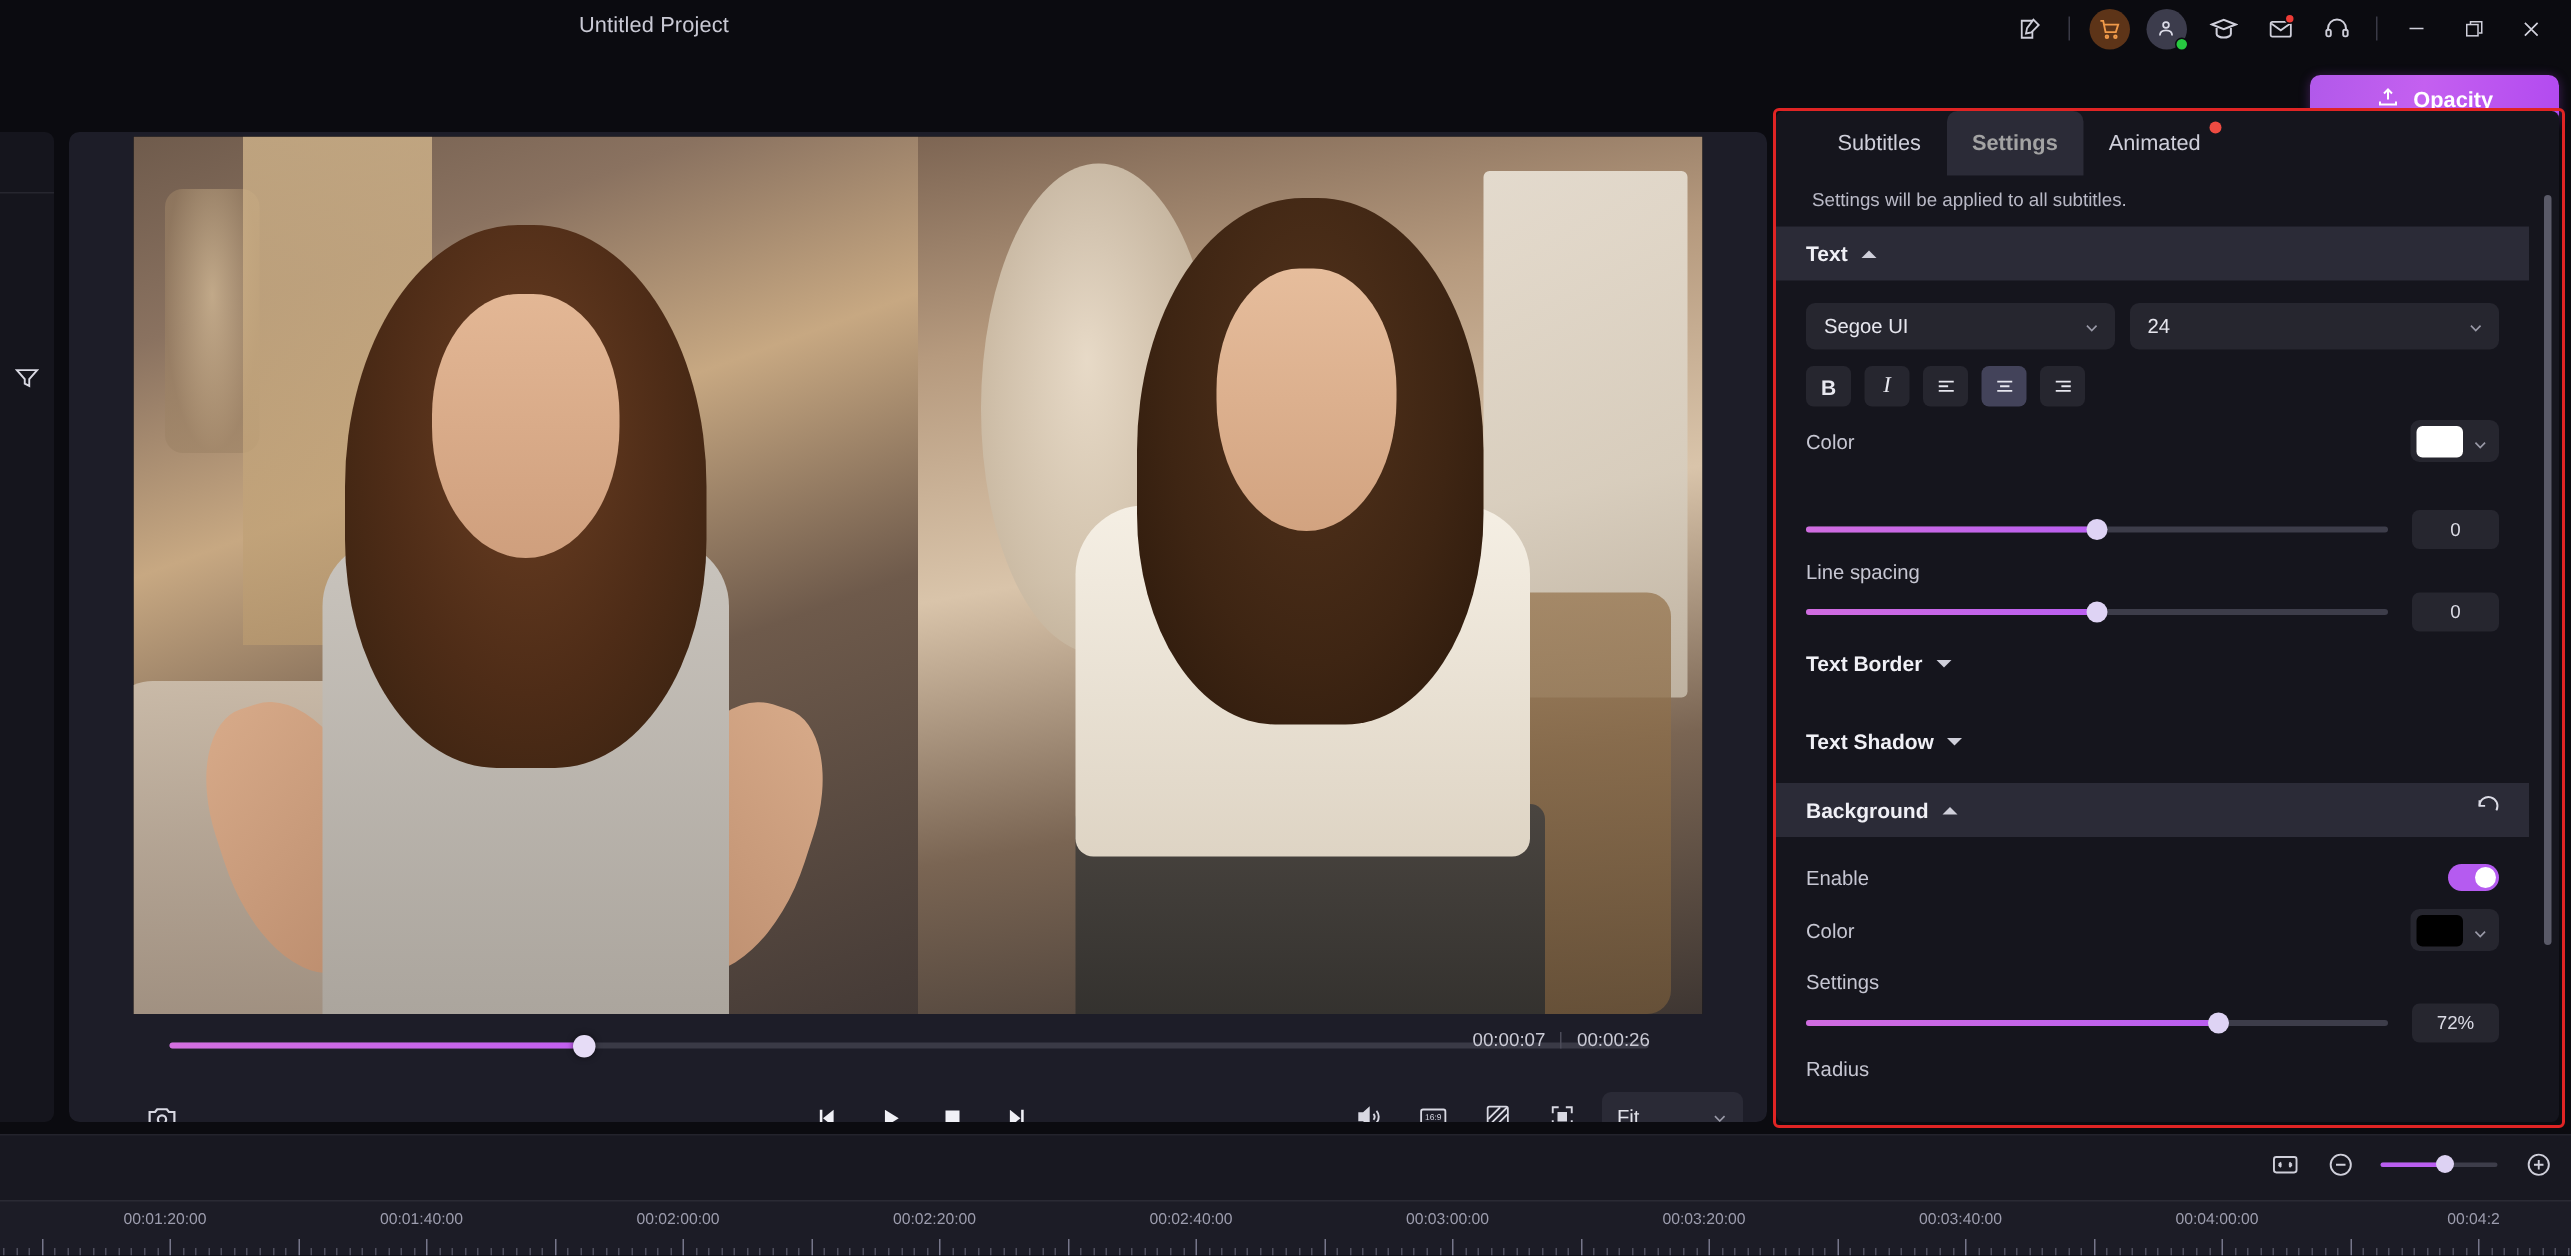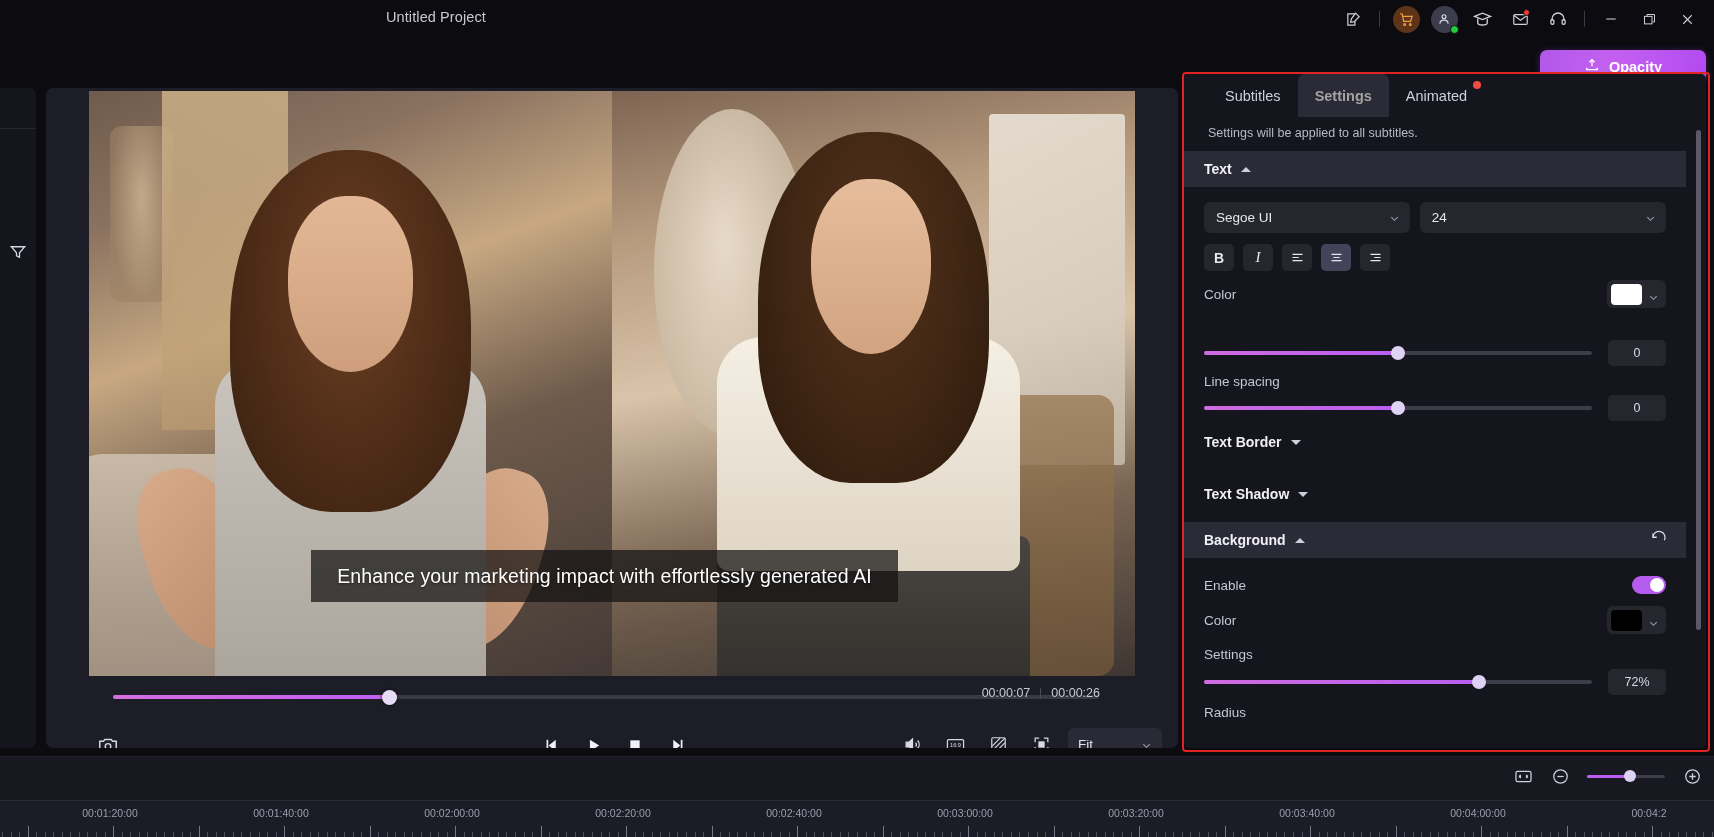--- a/index.html
+++ b/index.html
@@ -348,23 +348,20 @@
       <div class="vid-half vid-right">
         <div class="R-mirror"></div>
           <div class="R-board"></div>
           <div class="R-chair"></div>
         <div class="R-skirt"></div>
           <div class="R-top"></div>
         <div class="R-hair"></div>
           <div class="R-face"></div>
       </div>
 
-      <div class="subtitle-band">
-        <div class="subtitle-text">Enhance your marketing impact with effortlessly generated AI</div>
-      </div>
     </div>
 
     <div class="prog-row">
       <div class="prog-track">
         <div class="prog-fill" id="progFill" style="width: 28%;"></div>
         <div class="prog-knob" id="progKnob" style="left: 28%;"></div>
       </div>
       <div class="time-code">
         <span>00:00:07</span>
         <span class="tc-div"></span>

